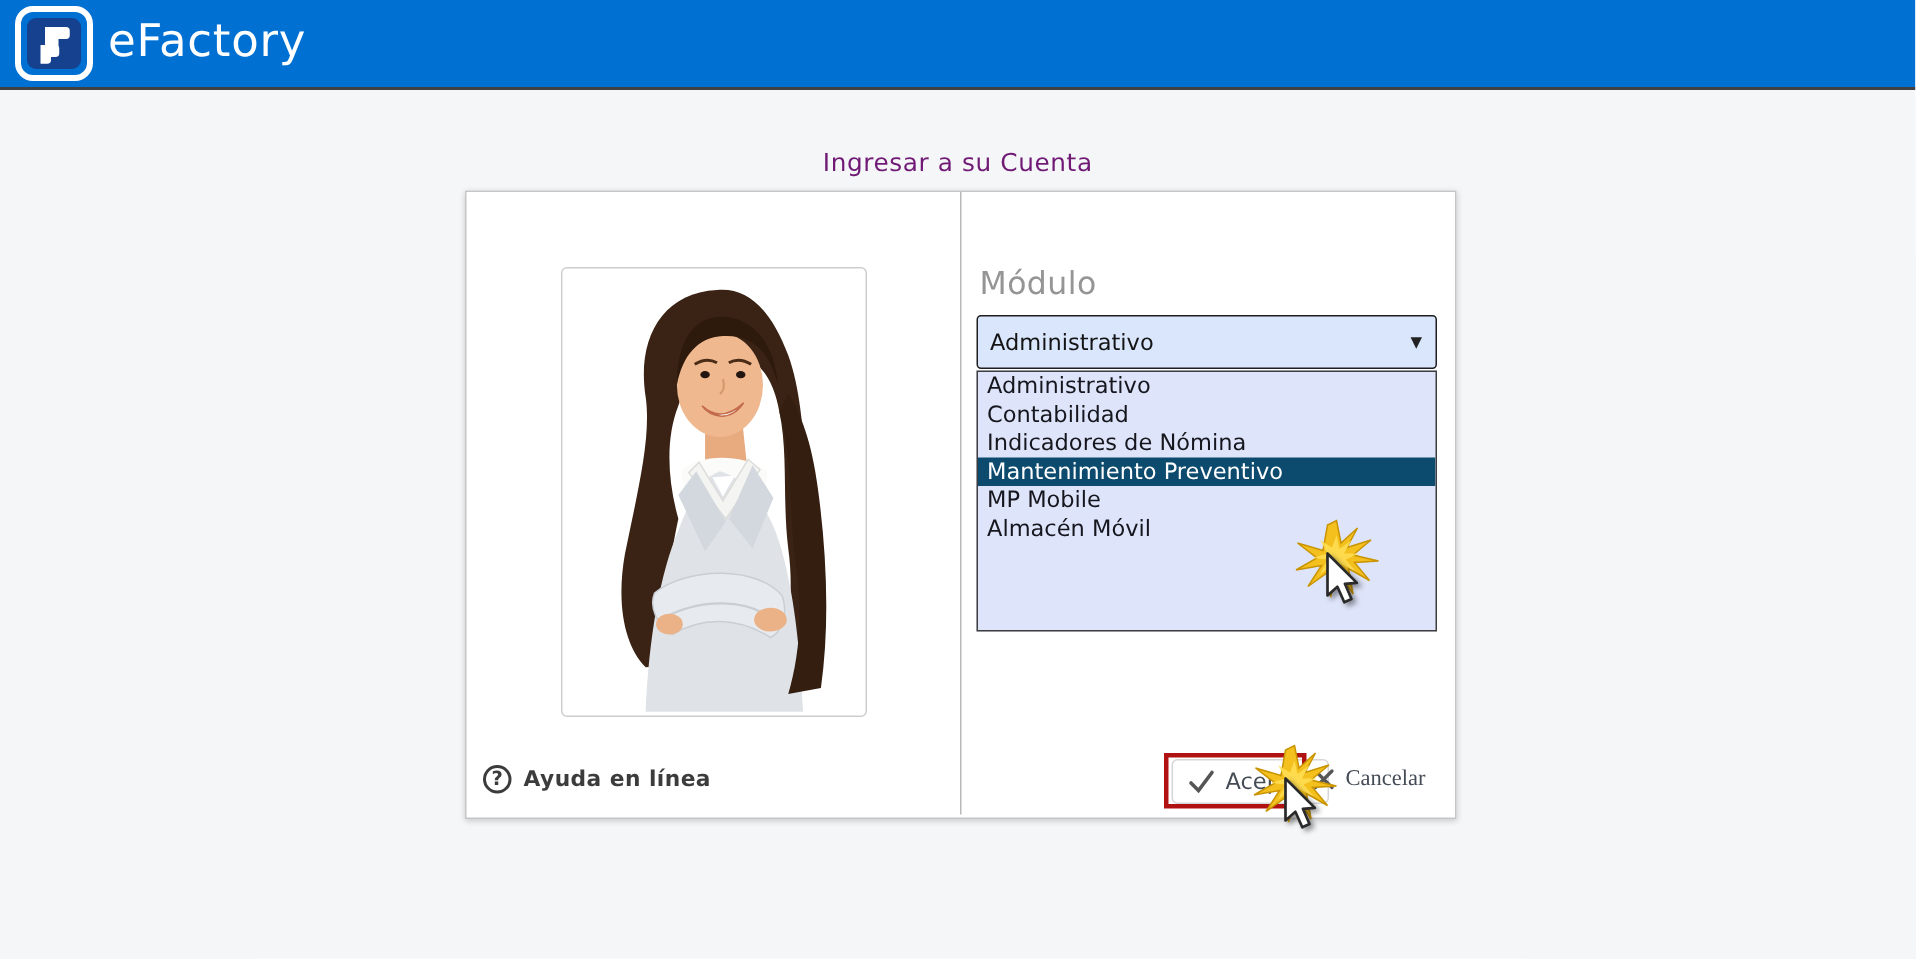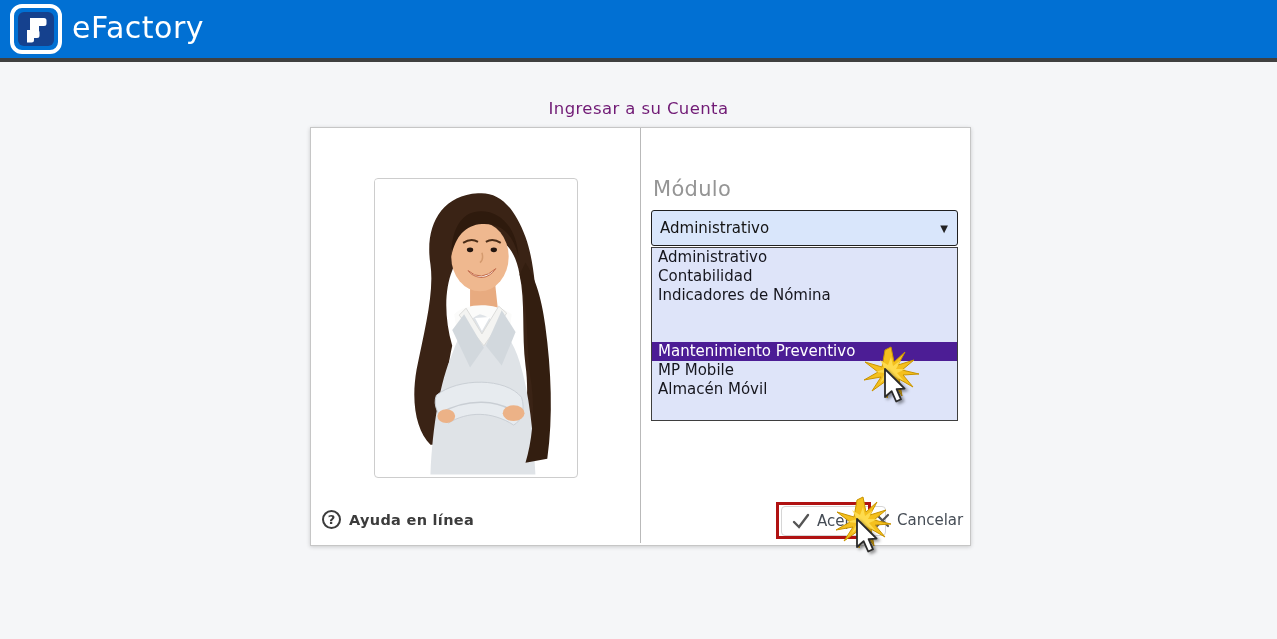--- a/index.html
+++ b/index.html
@@ -1,20 +1,20 @@
 <!DOCTYPE html>
 <html><head>
 <meta charset="utf-8">
 <style>
   html,body{margin:0;padding:0;}
   body{font-family:"DejaVu Sans","Liberation Sans",sans-serif;}
   .stage{position:relative;width:1277px;height:639px;background:#f5f6f8;overflow:hidden;}
 
   
-  .header{position:absolute;left:0;top:0;width:1277px;height:58px;background:#0170d3;border-bottom:4px solid #404040;display:flex;align-items:center;}
+  .header{position:absolute;left:0;top:0;width:1277px;height:58px;background:#0170d3;border-bottom:2px solid #404040;display:flex;align-items:center;}
   .logo{position:absolute;left:10px;top:4px;width:52px;height:50px;}
   .app-name{position:absolute;left:72px;top:10px;color:#ffffff;font-size:30px;font-weight:400;letter-spacing:.5px;}
 
   
   .page-title{position:absolute;left:0;top:99px;width:100%;text-align:center;font-size:16.5px;color:#701a75;letter-spacing:.4px;}
 
   
   .card{position:absolute;left:310px;top:127px;width:659px;height:417px;background:#ffffff;border:1px solid #c6c6c6;box-shadow:0 1px 4px rgba(0,0,0,.18);}
   .divider{position:absolute;left:640px;top:128px;width:1px;height:415px;background:#b9b9b9;}
 
@@ -27,26 +27,26 @@
   .help-label{font-size:14.5px;font-weight:bold;color:#3c3c3c;letter-spacing:.3px;}
 
   
   .module-label{position:absolute;left:653px;top:177px;font-size:21px;color:#959595;letter-spacing:.3px;}
   .module-select{position:absolute;left:651px;top:210px;width:307px;height:36px;background:#d9e6fb;border:1px solid #1f1f1f;border-radius:3px;box-sizing:border-box;display:flex;align-items:center;cursor:pointer;}
   .module-select .sel-text{padding-left:8px;font-size:15px;color:#141414;}
   .module-select .chev{position:absolute;right:9px;top:12px;font-size:10px;color:#222;}
 
   .listbox{position:absolute;left:651px;top:247px;width:307px;height:174px;background:#dee4f9;border:1px solid #3e3e3e;box-sizing:border-box;overflow:hidden;}
   .listbox .opt{height:19.1px;line-height:19.1px;padding-left:6px;font-size:15px;color:#16161e;white-space:nowrap;cursor:pointer;}
-  .listbox .opt.selected{background:#4c1d95;color:#ffffff;margin-top:37px;}
+  .listbox .opt.selected{background:#0c4a6e;color:#ffffff;}
 
   
   .accept-btn{position:absolute;left:781px;top:506px;display:flex;align-items:center;gap:7px;background:#fff;border:1px solid #d6d6d6;border-radius:4px;padding:5px 10px;cursor:pointer;}
   .accept-btn .lbl,.cancel-btn .lbl{font-size:15px;color:#454c55;}
-  .cancel-btn{position:absolute;left:873px;top:506px;display:flex;align-items:center;gap:7px;background:transparent;border:none;padding:5px 2px;cursor:pointer;}
+  .cancel-btn{position:absolute;left:873px;top:506px;display:flex;align-items:center;gap:7px;background:transparent;border:none;padding:5px 2px;cursor:pointer;font-family:Liberation Serif, serif;}
   .annotation-rect{position:absolute;left:776px;top:502px;width:95px;height:37px;border:3px solid #b01212;box-sizing:border-box;pointer-events:none;z-index:5;}
 
   .cursor-overlay{position:absolute;z-index:9;pointer-events:none;}
 </style>
 </head>
 <body>
 
 <div class="stage">
 
   <div class="header">

